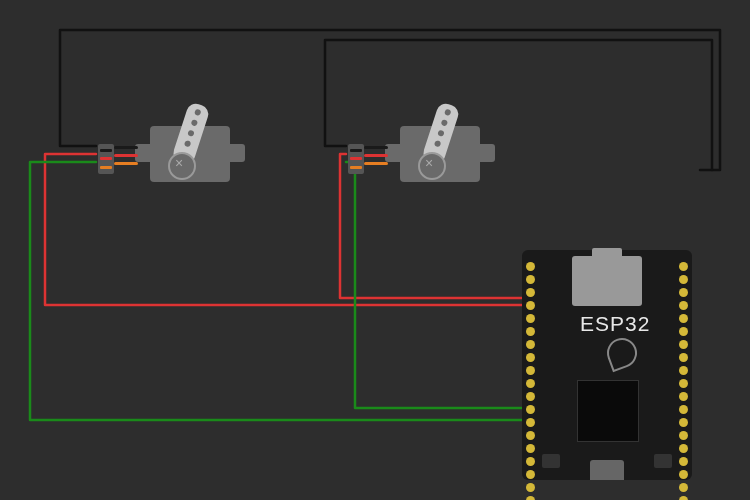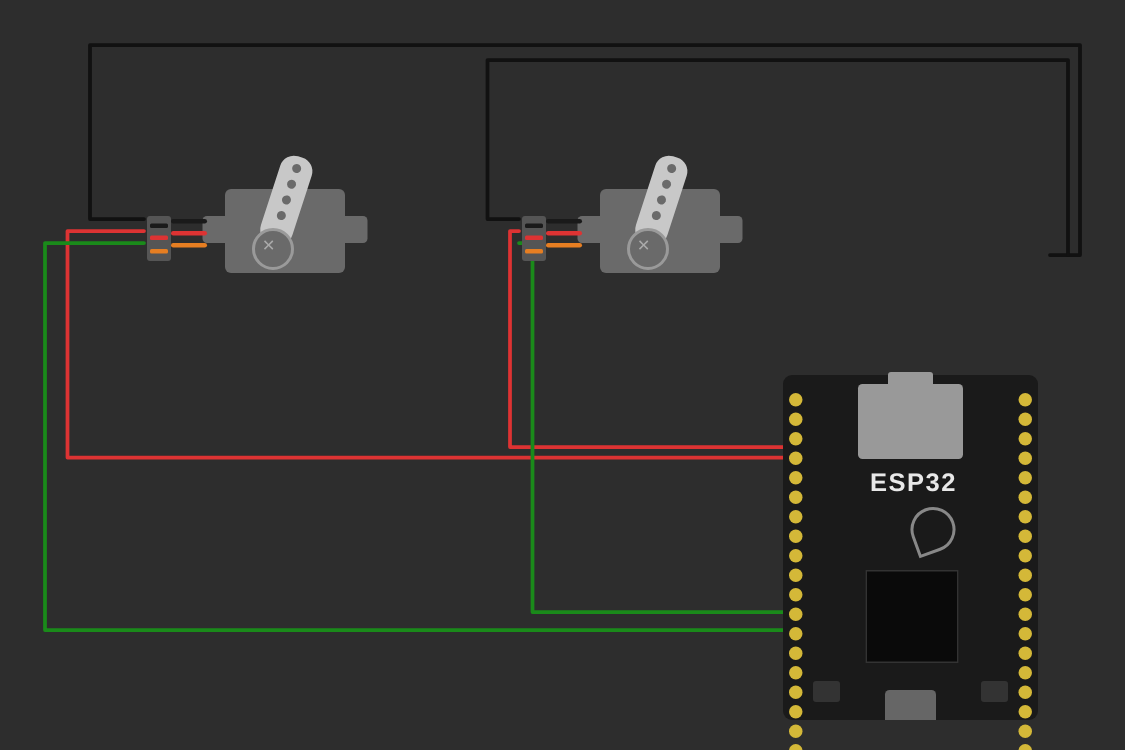--- a/index.html
+++ b/index.html
@@ -1,21 +1,21 @@
 <!DOCTYPE html>
 <html><head>
 <meta charset="utf-8">
 <style>
   html,body{margin:0;padding:0;background:#2d2d2d;width:750px;height:500px;overflow:hidden;font-family:sans-serif}
   .canvas{position:relative;width:750px;height:500px}
   svg{position:absolute;top:0;left:0}
   .esp32{position:absolute;left:522px;top:250px;width:170px;height:230px;background:#1a1a1a;border-radius:6px}
   .esp32 .shield{position:absolute;left:50px;top:6px;width:70px;height:50px;background:#999;border-radius:3px}
   .esp32 .shield::before{content:"";position:absolute;left:20px;top:-8px;width:30px;height:10px;background:#999;border-radius:2px 2px 0 0}
-  .esp32 .label{position:absolute;left:58px;top:62px;color:#e8e8e8;font-weight:700;font-size:17px;letter-spacing:1px}
+  .esp32 .label{position:absolute;left:58px;top:62px;color:#e8e8e8;font-weight:400;font-size:21px;letter-spacing:1px}
   .esp32 .swirl{position:absolute;left:85px;top:88px;width:26px;height:26px;border:2px solid #888;border-radius:50% 50% 50% 0;transform:rotate(-20deg)}
   .esp32 .pins-left,.esp32 .pins-right{position:absolute;top:12px;display:flex;flex-direction:column;gap:4px}
   .esp32 .pins-left{left:4px}
   .esp32 .pins-right{right:4px}
   .pin{width:9px;height:9px;background:#d4b838;border-radius:50%}
   .esp32 .chip{position:absolute;left:55px;top:130px;width:60px;height:60px;background:#0a0a0a;border:1px solid #333}
   .esp32 .usb{position:absolute;left:68px;bottom:0;width:34px;height:20px;background:#666;border-radius:3px 3px 0 0}
   .esp32 .btn{position:absolute;bottom:12px;width:18px;height:14px;background:#333;border-radius:2px}
   .esp32 .btn.l{left:20px}.esp32 .btn.r{right:20px}
   .servo{position:absolute;width:140px;height:80px}

